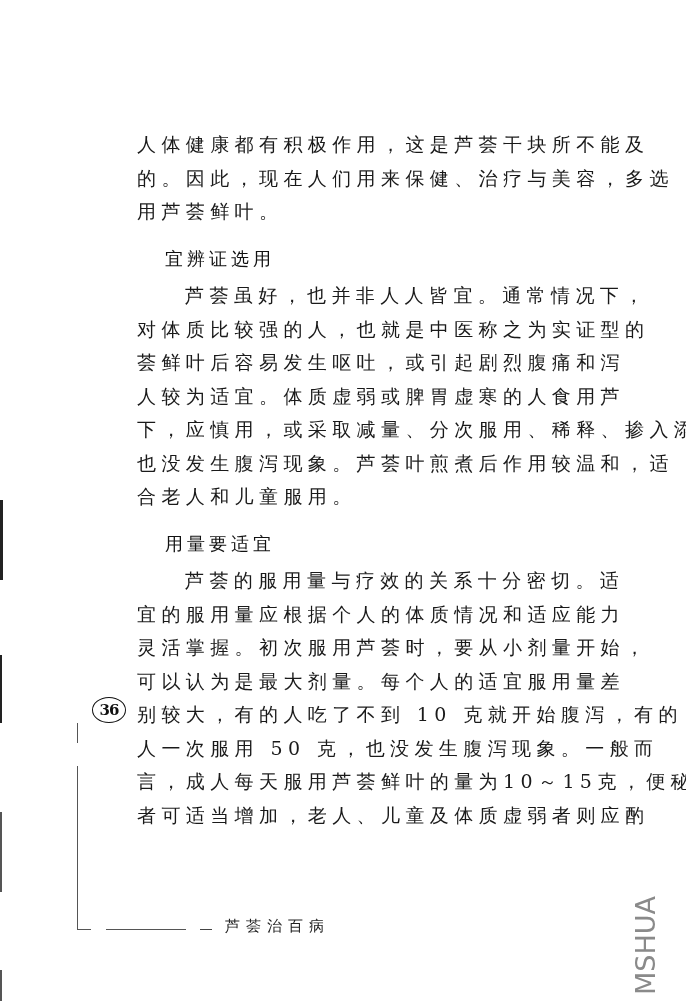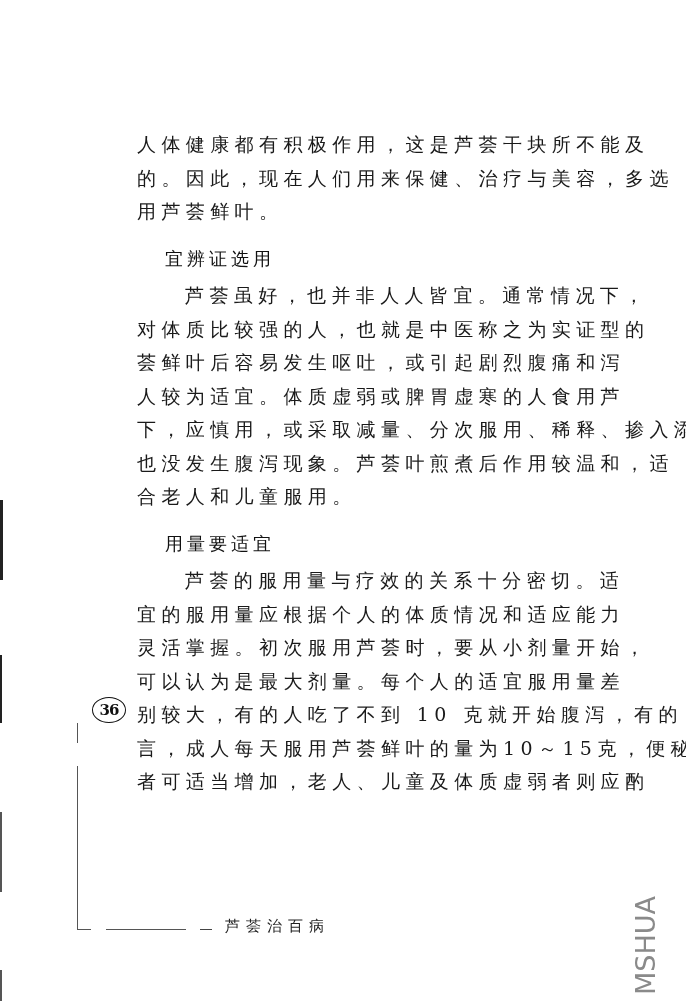--- a/index.html
+++ b/index.html
@@ -145,20 +145,21 @@
     <div class="line">下，应慎用，或采取减量、分次服用、稀释、掺入添</div>
     <div class="line">也没发生腹泻现象。芦荟叶煎煮后作用较温和，适</div>
     <div class="line">合老人和儿童服用。</div>
 
     <div class="heading">用量要适宜</div>
     <div class="line indent">芦荟的服用量与疗效的关系十分密切。适</div>
     <div class="line">宜的服用量应根据个人的体质情况和适应能力</div>
     <div class="line">灵活掌握。初次服用芦荟时，要从小剂量开始，</div>
     <div class="line">可以认为是最大剂量。每个人的适宜服用量差</div>
     <div class="line">别较大，有的人吃了不到 10 克就开始腹泻，有的</div>
+    <div class="line">人一次服用 50 克，也没发生腹泻现象。一般而</div>
     <div class="line">言，成人每天服用芦荟鲜叶的量为10～15克，便秘</div>
     <div class="line">者可适当增加，老人、儿童及体质虚弱者则应酌</div>
   </div>
 
   <div class="page-num">36</div>
   <div class="rule-v" style="top:723px;height:20px;"></div>
   <div class="rule-v" style="top:766px;height:164px;"></div>
   <div class="rule-h" style="left:77px;top:929px;width:14px;"></div>
   <div class="rule-h" style="left:106px;top:929px;width:80px;"></div>
   <div class="footer-dash"></div>

